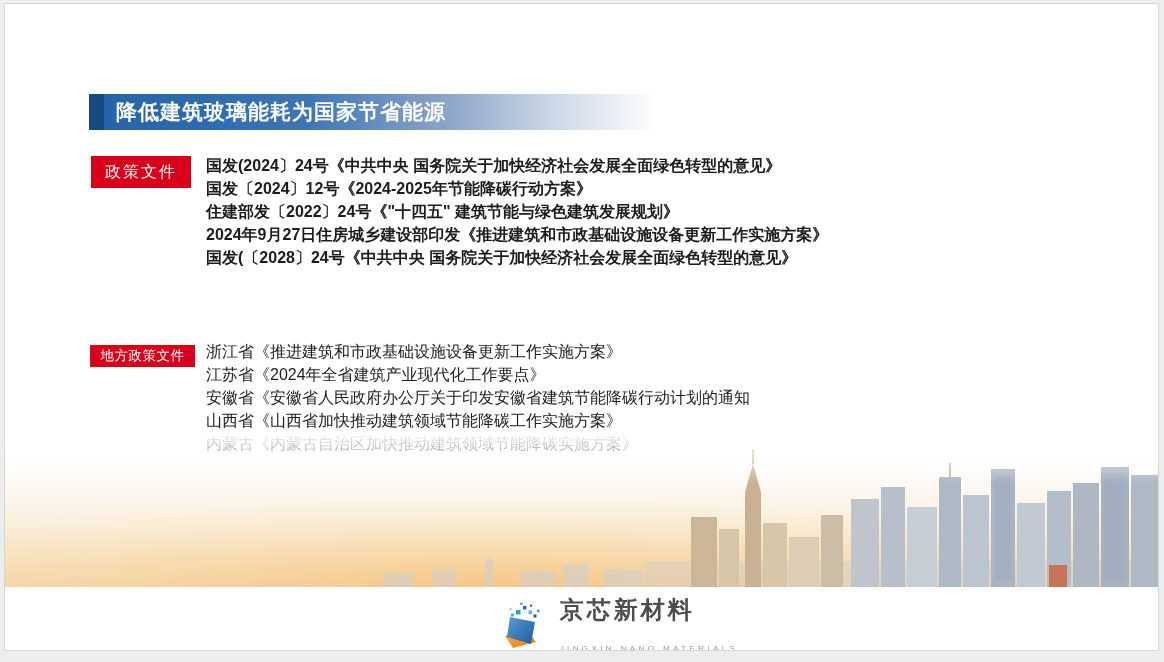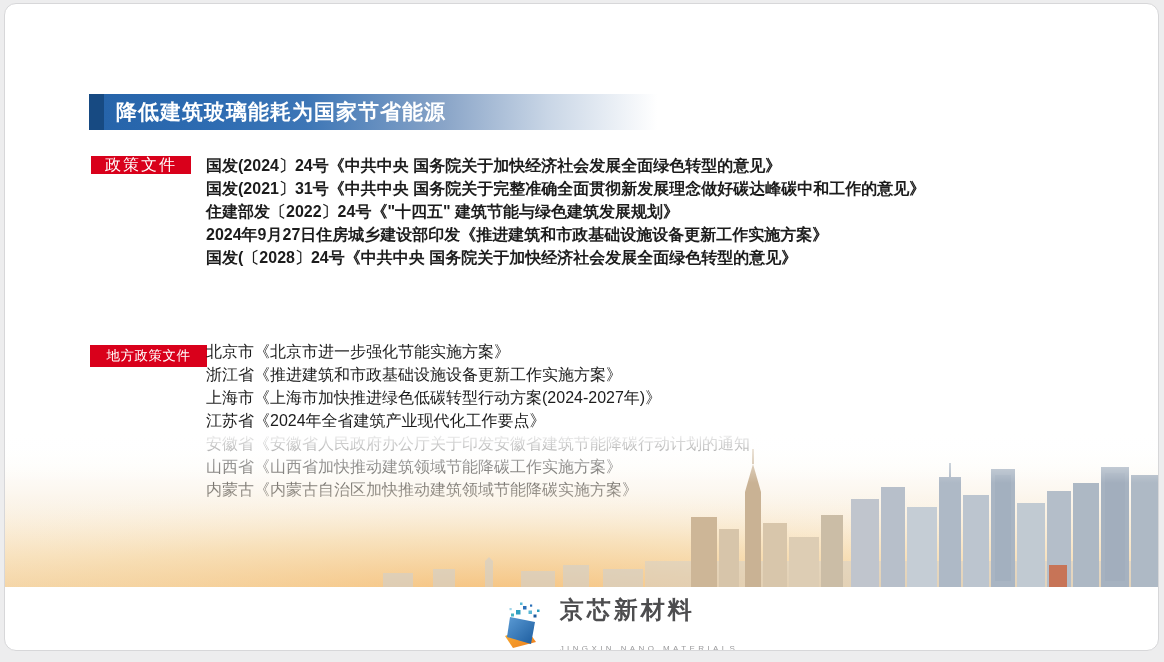--- a/index.html
+++ b/index.html
@@ -4,43 +4,43 @@
 <style>
   html,body{margin:0;padding:0;}
   body{
     width:1164px;height:662px;
     background:#ededee;
     font-family:"Liberation Sans", sans-serif;
     position:relative;overflow:hidden;
   }
   .slide{
     position:absolute;left:4px;top:3px;width:1155px;height:648px;
-    background:#ffffff;border:1px solid #d7d7d9;border-radius:12px;
+    background:#ffffff;border:1px solid #d7d7d9;border-radius:1px;
     overflow:hidden;box-sizing:border-box;
   }
   
   .title-bar{
     position:absolute;left:84px;top:90px;width:574px;height:36px;
     background:linear-gradient(90deg,#2563a9 0%,#2e6cb2 22%,#3d76b6 38%,#8aa5c8 62%,#c9d6e6 80%,rgba(250,251,253,0) 99%);
     display:flex;align-items:center;
   }
   .title-accent{
     position:absolute;left:0;top:0;width:15px;height:36px;background:#174a82;
   }
   .title-bar h1{
     margin:0 0 0 27px;font-size:21px;font-weight:bold;color:#ffffff;
     letter-spacing:1px;white-space:nowrap;
   }
   
   .sec-label{
     position:absolute;background:#d9001b;color:#ffffff;text-align:center;
     display:flex;align-items:center;justify-content:center;white-space:nowrap;
   }
-  .sec-label.national{left:86px;top:152px;width:100px;height:18px;font-size:16px;letter-spacing:2px;}
-  .sec-label.local{left:85px;top:341px;width:117px;height:22px;font-size:13.5px;letter-spacing:0.5px;}
+  .sec-label.national{left:86px;top:152px;width:100px;height:32px;font-size:16px;letter-spacing:2px;}
+  .sec-label.local{left:85px;top:341px;width:105px;height:22px;font-size:13.5px;letter-spacing:0.5px;}
   ul.policy-list{
     position:absolute;left:201px;margin:0;padding:0;list-style:none;
   }
   ul.policy-list.national{top:150px;font-weight:bold;}
   ul.policy-list.local{top:336px;}
   ul.policy-list li{
     height:23px;line-height:23px;font-size:16px;color:#1c1c1c;white-space:nowrap;
   }
   
   .skyline{position:absolute;left:0;top:427px;width:1155px;height:156px;display:block;}
@@ -59,31 +59,29 @@
 <div class="slide">
 
   <div class="title-bar">
     <span class="title-accent"></span>
     <h1>降低建筑玻璃能耗为国家节省能源</h1>
   </div>
 
   <div class="sec-label national">政策文件</div>
   <ul class="policy-list national">
     <li>国发(2024〕24号《中共中央 国务院关于加快经济社会发展全面绿色转型的意见》</li>
-    <li>国发(2021〕31号《中共中央 国务院关于完整准确全面贯彻新发展理念做好碳达峰碳中和工作的意见》</li>
+    <li>国发〔2024〕12号《2024-2025年节能降碳行动方案》</li>
     <li>住建部发〔2022〕24号《"十四五" 建筑节能与绿色建筑发展规划》</li>
     <li>2024年9月27日住房城乡建设部印发《推进建筑和市政基础设施设备更新工作实施方案》</li>
     <li>国发(〔2028〕24号《中共中央 国务院关于加快经济社会发展全面绿色转型的意见》</li>
   </ul>
 
   <div class="sec-label local">地方政策文件</div>
   <ul class="policy-list local">
-    <li>北京市《北京市进一步强化节能实施方案》</li>
     <li>浙江省《推进建筑和市政基础设施设备更新工作实施方案》</li>
-    <li>上海市《上海市加快推进绿色低碳转型行动方案(2024-2027年)》</li>
     <li>江苏省《2024年全省建筑产业现代化工作要点》</li>
     <li>安徽省《安徽省人民政府办公厅关于印发安徽省建筑节能降碳行动计划的通知</li>
     <li>山西省《山西省加快推动建筑领域节能降碳工作实施方案》</li>
     <li>内蒙古《内蒙古自治区加快推动建筑领域节能降碳实施方案》</li>
   </ul>
 
   <svg class="skyline" viewBox="0 0 1155 156" preserveAspectRatio="none" aria-hidden="true">
     <defs>
       <linearGradient id="sky" x1="0" y1="0" x2="0" y2="1">
         <stop offset="0" stop-color="#ffffff" stop-opacity="0"></stop>

